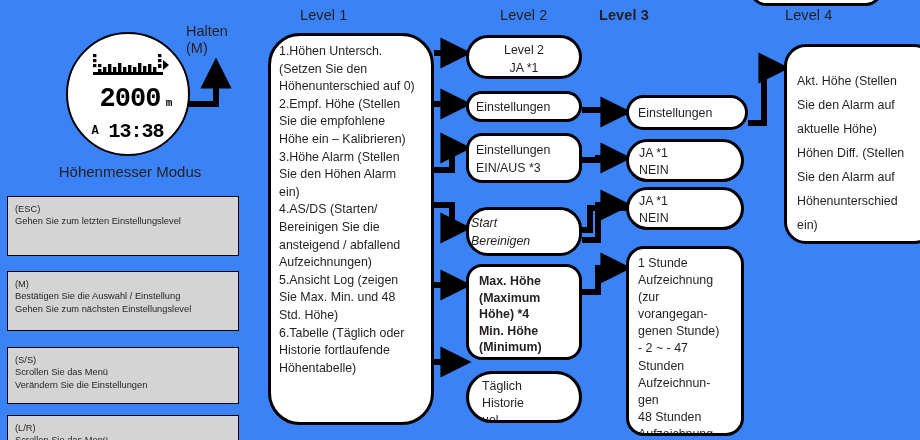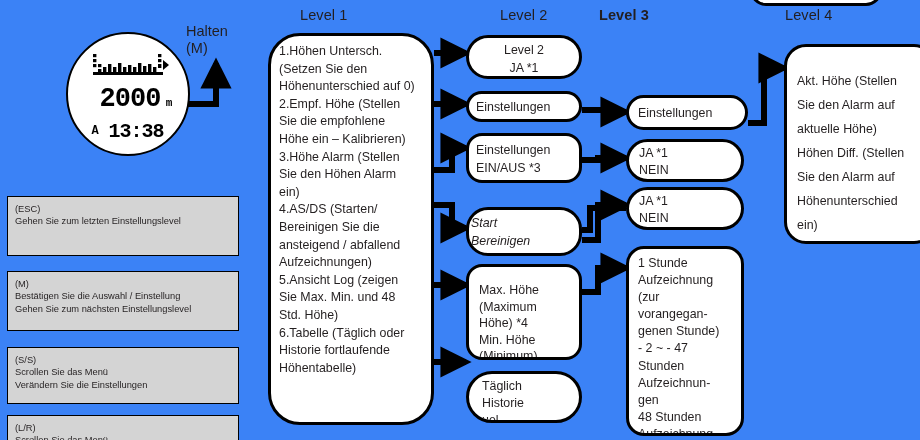--- a/index.html
+++ b/index.html
@@ -182,20 +182,21 @@
       <text x="62" y="72" text-anchor="middle" font-family="'Liberation Mono', monospace" font-size="27" font-weight="bold" letter-spacing="-1" fill="#000">2000</text>
       <text x="101" y="72" text-anchor="middle" font-family="'Liberation Mono', monospace" font-size="11" font-weight="bold" fill="#000">m</text>
       <text x="27" y="100" text-anchor="middle" font-family="'Liberation Mono', monospace" font-size="12" font-weight="bold" fill="#000">A</text>
       <text x="68" y="103" text-anchor="middle" font-family="'Liberation Mono', monospace" font-size="20" font-weight="bold" letter-spacing="-1" fill="#000">13:38</text>
     </svg>
   </div>
 
   <div class="halten-label" style="white-space:pre-line;">Halten
 (M)</div>
 
+  <div class="mode-label">Höhenmesser Modus</div>
 
   <div class="key-box" style="top:196px; height:60px;">
     <div>(ESC)</div>
     <div>Gehen Sie zum letzten Einstellungslevel</div>
   </div>
 
   <div class="key-box" style="top:271px; height:60px;">
     <div>(M)</div>
     <div>Bestätigen Sie die Auswahl / Einstellung</div>
     <div>Gehen Sie zum nächsten Einstellungslevel</div>
@@ -247,21 +248,21 @@
     <div class="txt" style="padding:6px 0 0 7px;">Einstellungen
 EIN/AUS *3</div>
   </div>
 
   <div class="node" style="left:466px; top:207px; width:116px; height:49px; border-radius:22px;">
     <div class="txt" style="padding:5px 0 0 2px;font-style:italic;">Start
 Bereinigen</div>
   </div>
 
   <div class="node" style="left:466px; top:264px; width:116px; height:96px; border-radius:16px;">
-    <div class="txt" style="padding:15px 0 0 10px; line-height:16.5px;">Max. Höhe
+    <div class="txt" style="padding:6px 0 0 10px; line-height:16.5px;font-weight:bold;">Max. Höhe
 (Maximum
 Höhe) *4
 Min. Höhe
  (Minimum)</div>
   </div>
 
   <div class="node" style="left:466px; top:371px; width:116px; height:52px; border-radius:26px;">
     <div class="txt" style="padding:4px 0 0 13px; line-height:17px;">Täglich
 Historie
 uel</div>

